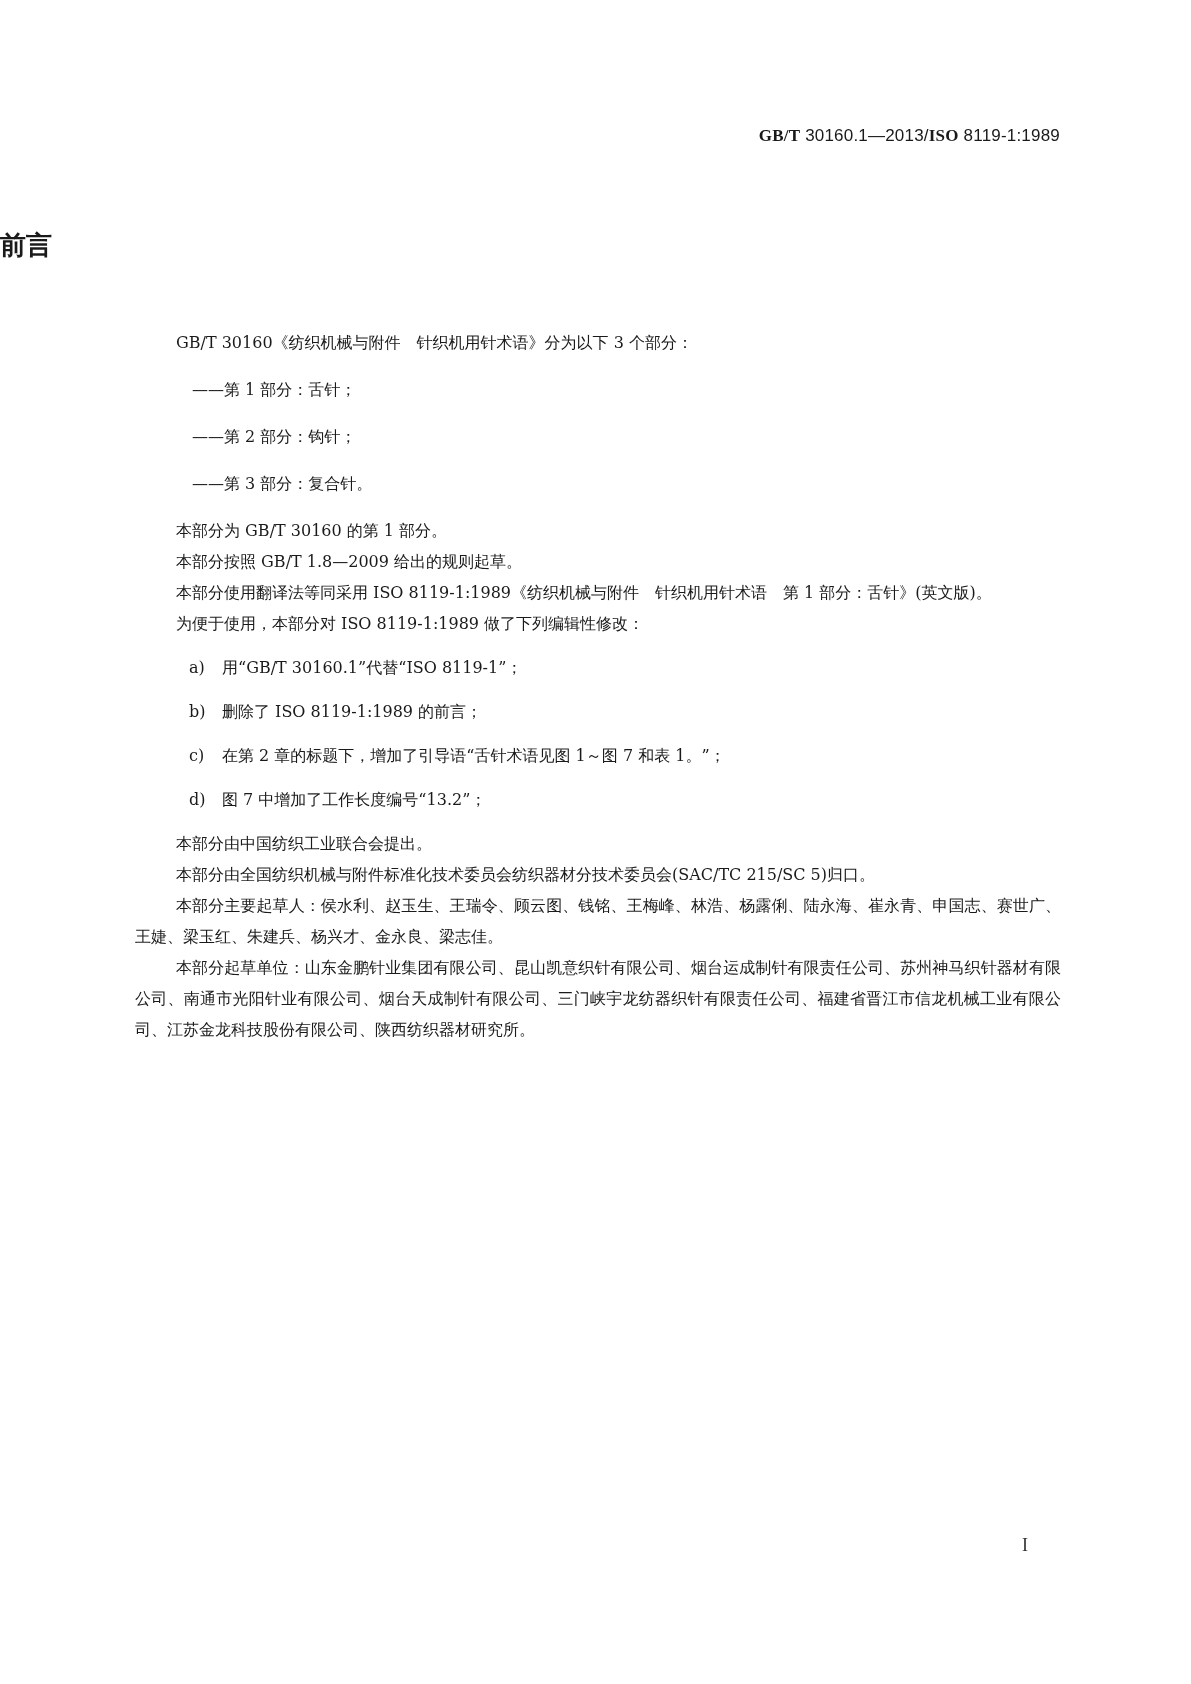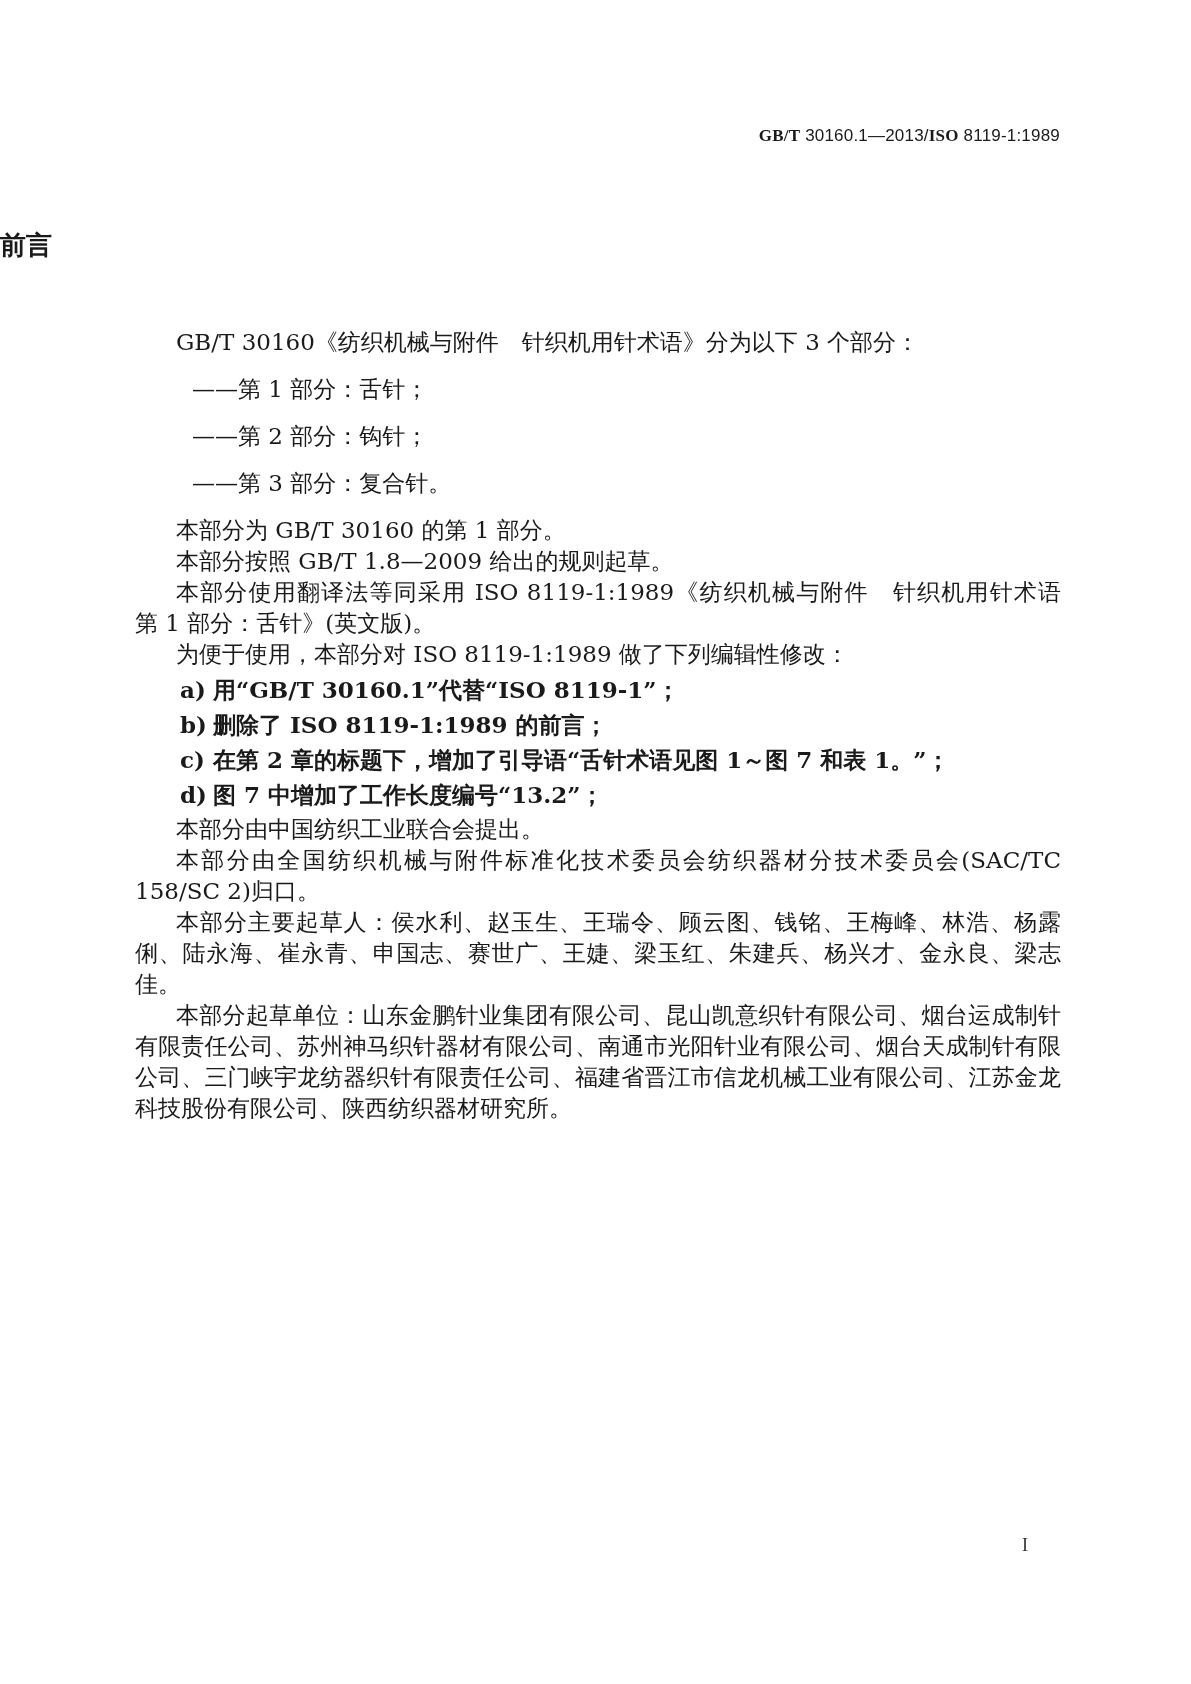--- a/index.html
+++ b/index.html
@@ -6,24 +6,24 @@
   body { width: 1191px; height: 1684px; position: relative; overflow: hidden;
          font-family: "DejaVu Serif", "Liberation Serif", serif; color: #1a1a1a; }
   .std-code { position: absolute; top: 126px; right: 131px; font-size: 17px;
               font-family: "Liberation Sans", "DejaVu Sans", sans-serif; letter-spacing: 0.2px; }
   .std-code b { font-family: Liberation Serif, serif; font-weight: bold; }
   .title { position: absolute; top: 228px; left: 0; width: 1102px; text-align: left;
            font-size: 26px; font-weight: bold; letter-spacing: 60px;
            font-family: "DejaVu Sans", sans-serif; }
   .title span { margin-right: -60px; }
   .body { position: absolute; top: 327px; left: 135px; width: 926px;
-          font-size: 23px; line-height: 31px; text-align: justify; }
+          font-size: 16px; line-height: 31px; text-align: justify; }
   .p { text-indent: 41px; margin: 0; }
   .dash { margin: 16px; padding-left: 41px; }
-  .item { margin: 4px; padding-left: 41px; font-weight: bold; }
+  .item { margin: 13px; padding-left: 41px; }
   .item .lbl { display: inline-block; width: 33px; }
   .page-num { position: absolute; top: 1535px; left: 1022px; font-size: 18px;
               font-family: "Liberation Serif", serif; color: #333; }
 </style>
 </head>
 <body>
 
 <div class="std-code">
   <b>GB/T</b>&nbsp;<span>30160.1—2013/</span><b>ISO</b>&nbsp;<span>8119-1:1989</span>
 </div>
@@ -39,18 +39,18 @@
   <p class="dash">——第 3 部分：复合针。</p>
   <p class="p">本部分为 GB/T 30160 的第 1 部分。</p>
   <p class="p">本部分按照 GB/T 1.8—2009 给出的规则起草。</p>
   <p class="p">本部分使用翻译法等同采用 ISO 8119-1:1989《纺织机械与附件　针织机用针术语　第 1 部分：舌针》(英文版)。</p>
   <p class="p">为便于使用，本部分对 ISO 8119-1:1989 做了下列编辑性修改：</p>
   <p class="item"><span class="lbl">a)</span><span>用“GB/T 30160.1”代替“ISO 8119-1”；</span></p>
   <p class="item"><span class="lbl">b)</span><span>删除了 ISO 8119-1:1989 的前言；</span></p>
   <p class="item"><span class="lbl">c)</span><span>在第 2 章的标题下，增加了引导语“舌针术语见图 1～图 7 和表 1。”；</span></p>
   <p class="item"><span class="lbl">d)</span><span>图 7 中增加了工作长度编号“13.2”；</span></p>
   <p class="p">本部分由中国纺织工业联合会提出。</p>
-  <p class="p">本部分由全国纺织机械与附件标准化技术委员会纺织器材分技术委员会(SAC/TC 158/SC 2)归口。</p>
+  <p class="p">本部分由全国纺织机械与附件标准化技术委员会纺织器材分技术委员会(SAC/TC 215/SC 5)归口。</p>
   <p class="p">本部分主要起草人：侯水利、赵玉生、王瑞令、顾云图、钱铭、王梅峰、林浩、杨露俐、陆永海、崔永青、申国志、赛世广、王婕、梁玉红、朱建兵、杨兴才、金永良、梁志佳。</p>
   <p class="p">本部分起草单位：山东金鹏针业集团有限公司、昆山凯意织针有限公司、烟台运成制针有限责任公司、苏州神马织针器材有限公司、南通市光阳针业有限公司、烟台天成制针有限公司、三门峡宇龙纺器织针有限责任公司、福建省晋江市信龙机械工业有限公司、江苏金龙科技股份有限公司、陕西纺织器材研究所。</p>
 </div>
 
 <div class="page-num">I</div>
 
 </body></html>

